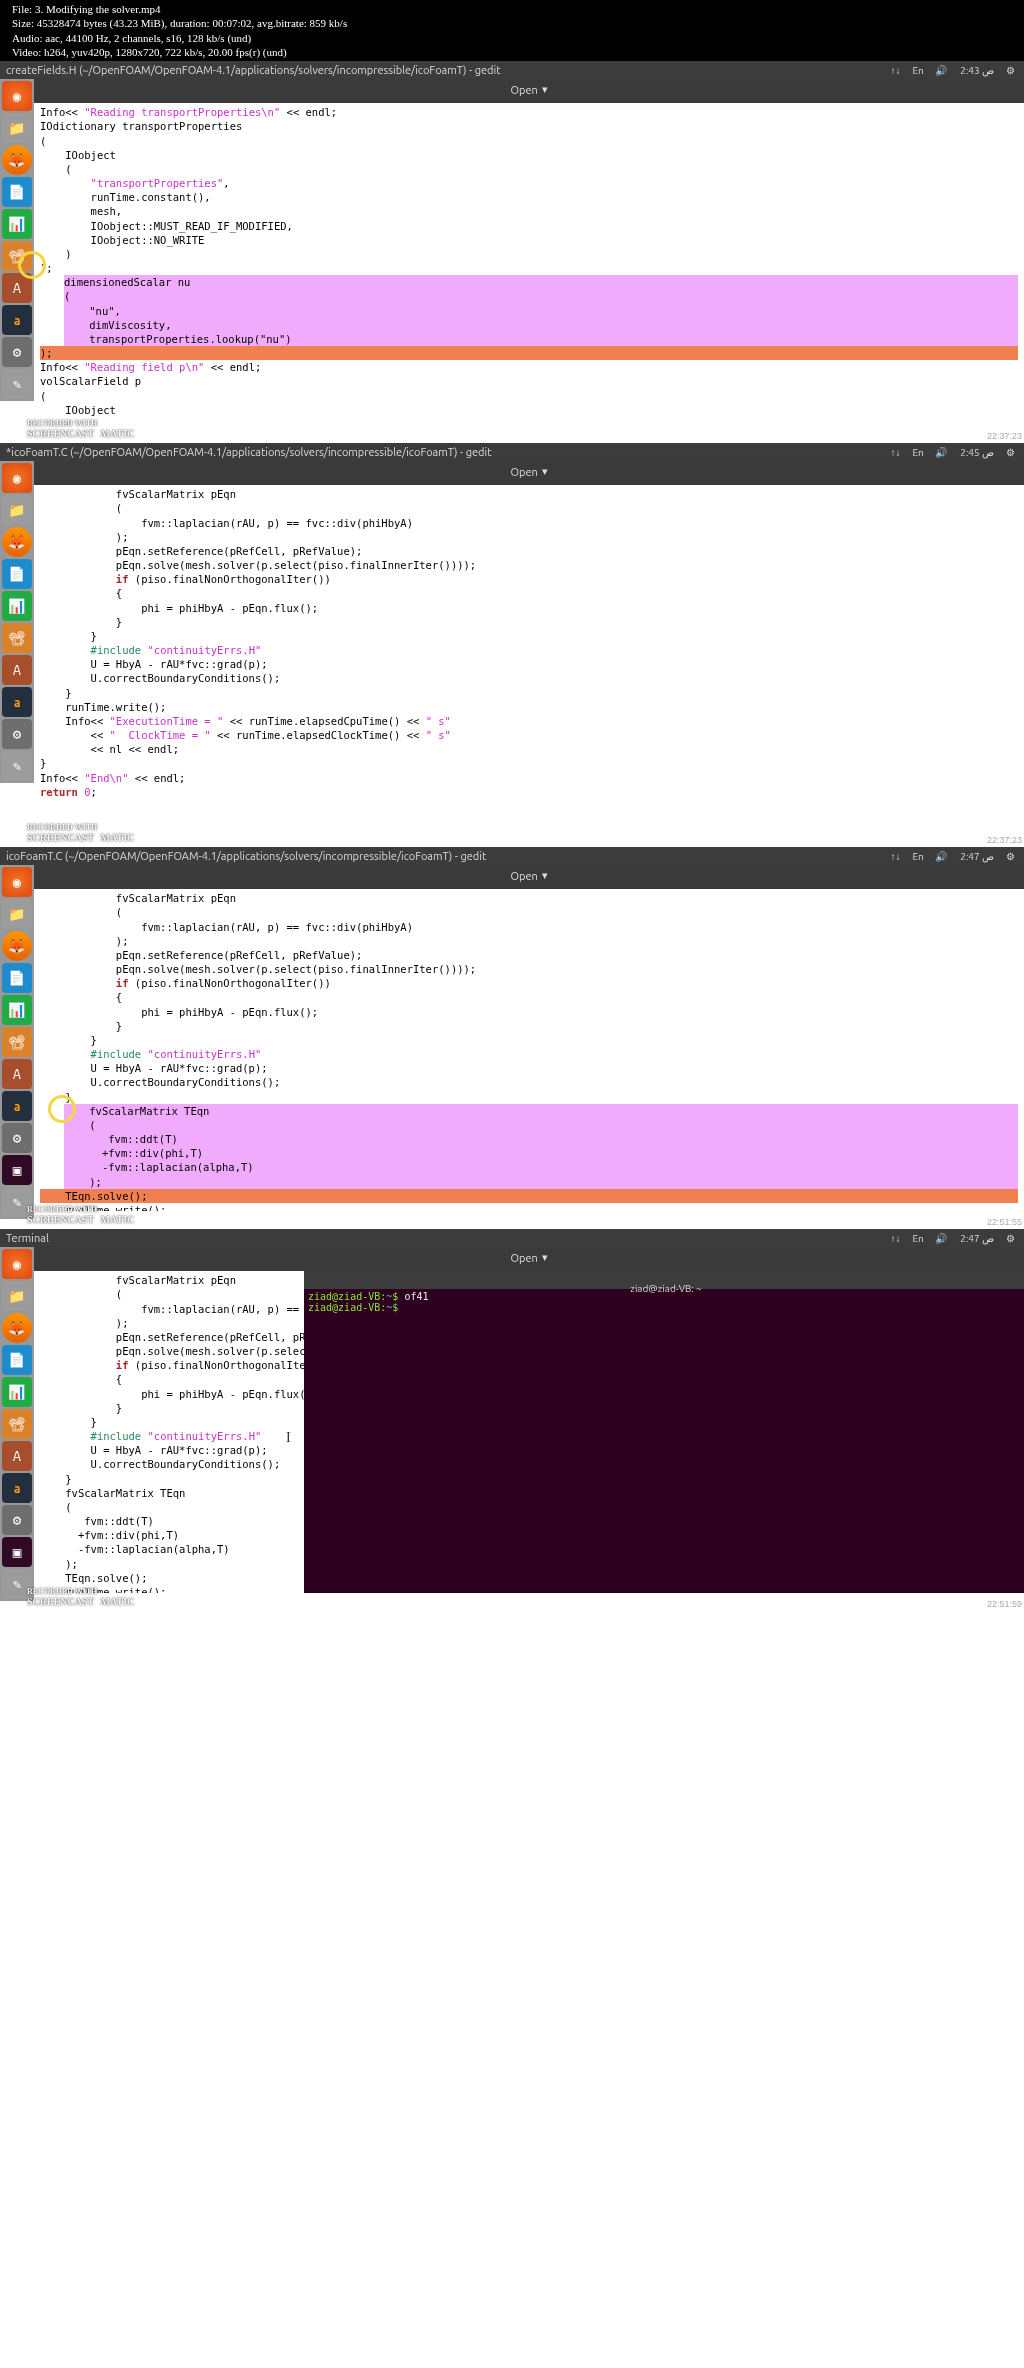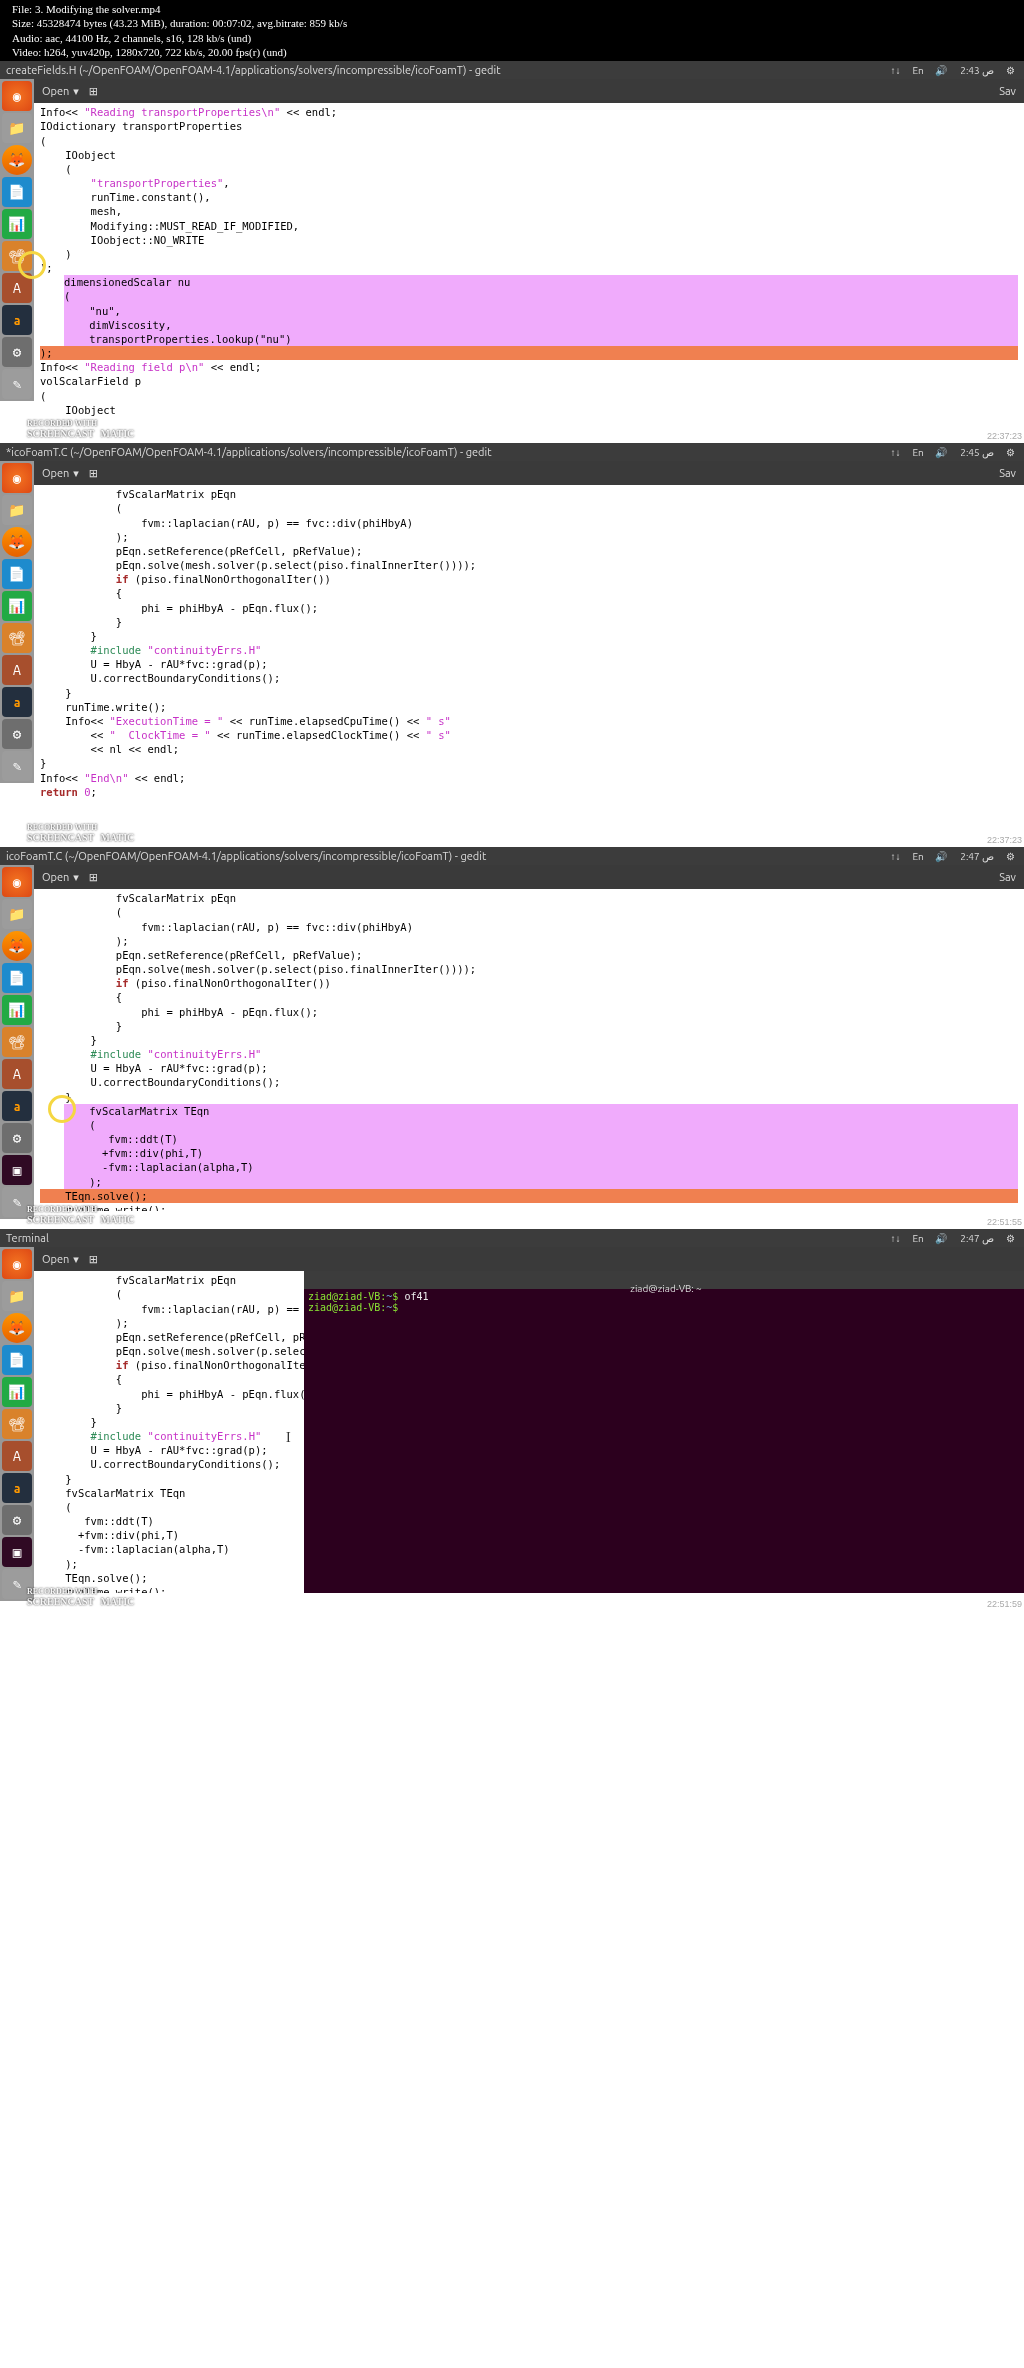--- a/index.html
+++ b/index.html
@@ -3,21 +3,21 @@
 <meta charset="utf-8">
 <style>
 * { margin: 0; padding: 0; box-sizing: border-box; }
 body { font-family: "Ubuntu Mono", "DejaVu Sans Mono", monospace; font-size: 10px; background: #fff; width: 1024px; }
 .header-info { background: #000; color: #fff; font-family: "Comic Sans MS", cursive; font-size: 11px; padding: 2px 12px; line-height: 1.3; }
 .section { position: relative; }
 .titlebar { background: #3c3c3c; color: #dcdcdc; font-size: 11px; padding: 2px 6px; display: flex; align-items: center; height: 18px; font-family: Ubuntu, sans-serif; }
 .titlebar-text { flex: 1; }
 .topbar-right { display: flex; align-items: center; gap: 6px; color: #ddd; font-size: 10px; }
 .topbar-right span { padding: 0 3px; }
-.toolbar { background: #3a3a3a; color: #ddd; padding: 4px 8px; display: flex; align-items: center; gap: 10px; height: 24px; font-family: Ubuntu, sans-serif; font-size: 11px; }
+.toolbar { background: #3a3a3a; color: #ddd; padding: 4px 8px; display: flex; align-items: center; gap: 10px; height: 24px; font-family: Ubuntu, sans-serif; font-size: 11px; flex-direction: column; }
 .toolbar .openbtn { display: flex; align-items: center; gap: 4px; }
 .toolbar .savebtn { margin-left: auto; color: #ddd; }
 .launcher { position: absolute; left: 0; top: 18px; width: 34px; background: rgba(50,50,50,0.5); display: flex; flex-direction: column; padding: 2px; gap: 2px; z-index: 5; }
 .licon { width: 30px; height: 30px; border-radius: 4px; display: flex; align-items: center; justify-content: center; font-size: 14px; color: #fff; }
 .licon.ubuntu { background: radial-gradient(circle,#f47421,#dd4814); }
 .licon.files { background: #9c9c9c; }
 .licon.firefox { background: linear-gradient(#ff9500,#e66000); border-radius: 50%; }
 .licon.writer { background: #1e8bcd; }
 .licon.calc { background: #22aa44; }
 .licon.impress { background: #d9822b; }
@@ -95,21 +95,21 @@
   <div class="content" style="height:322px;">
 <div class="codeline"><span>Info&lt;&lt; </span><span class="str">"Reading transportProperties\n"</span><span> &lt;&lt; endl;</span></div>
 <div class="codeline"></div>
 <div class="codeline">IOdictionary transportProperties</div>
 <div class="codeline">(</div>
 <div class="codeline">    IOobject</div>
 <div class="codeline">    (</div>
 <div class="codeline"><span class="str">        "transportProperties"</span><span>,</span></div>
 <div class="codeline">        runTime.constant(),</div>
 <div class="codeline">        mesh,</div>
-<div class="codeline">        Modifying::MUST_READ_IF_MODIFIED,</div>
+<div class="codeline">        IOobject::MUST_READ_IF_MODIFIED,</div>
 <div class="codeline">        IOobject::NO_WRITE</div>
 <div class="codeline">    )</div>
 <div class="codeline">);</div>
 <div class="codeline"></div>
 <div class="codeline hl">dimensionedScalar nu</div>
 <div class="codeline hl">(</div>
 <div class="codeline hl">    "nu",</div>
 <div class="codeline hl">    dimViscosity,</div>
 <div class="codeline hl">    transportProperties.lookup("nu")</div>
 <div class="codeline hl2">);</div>

